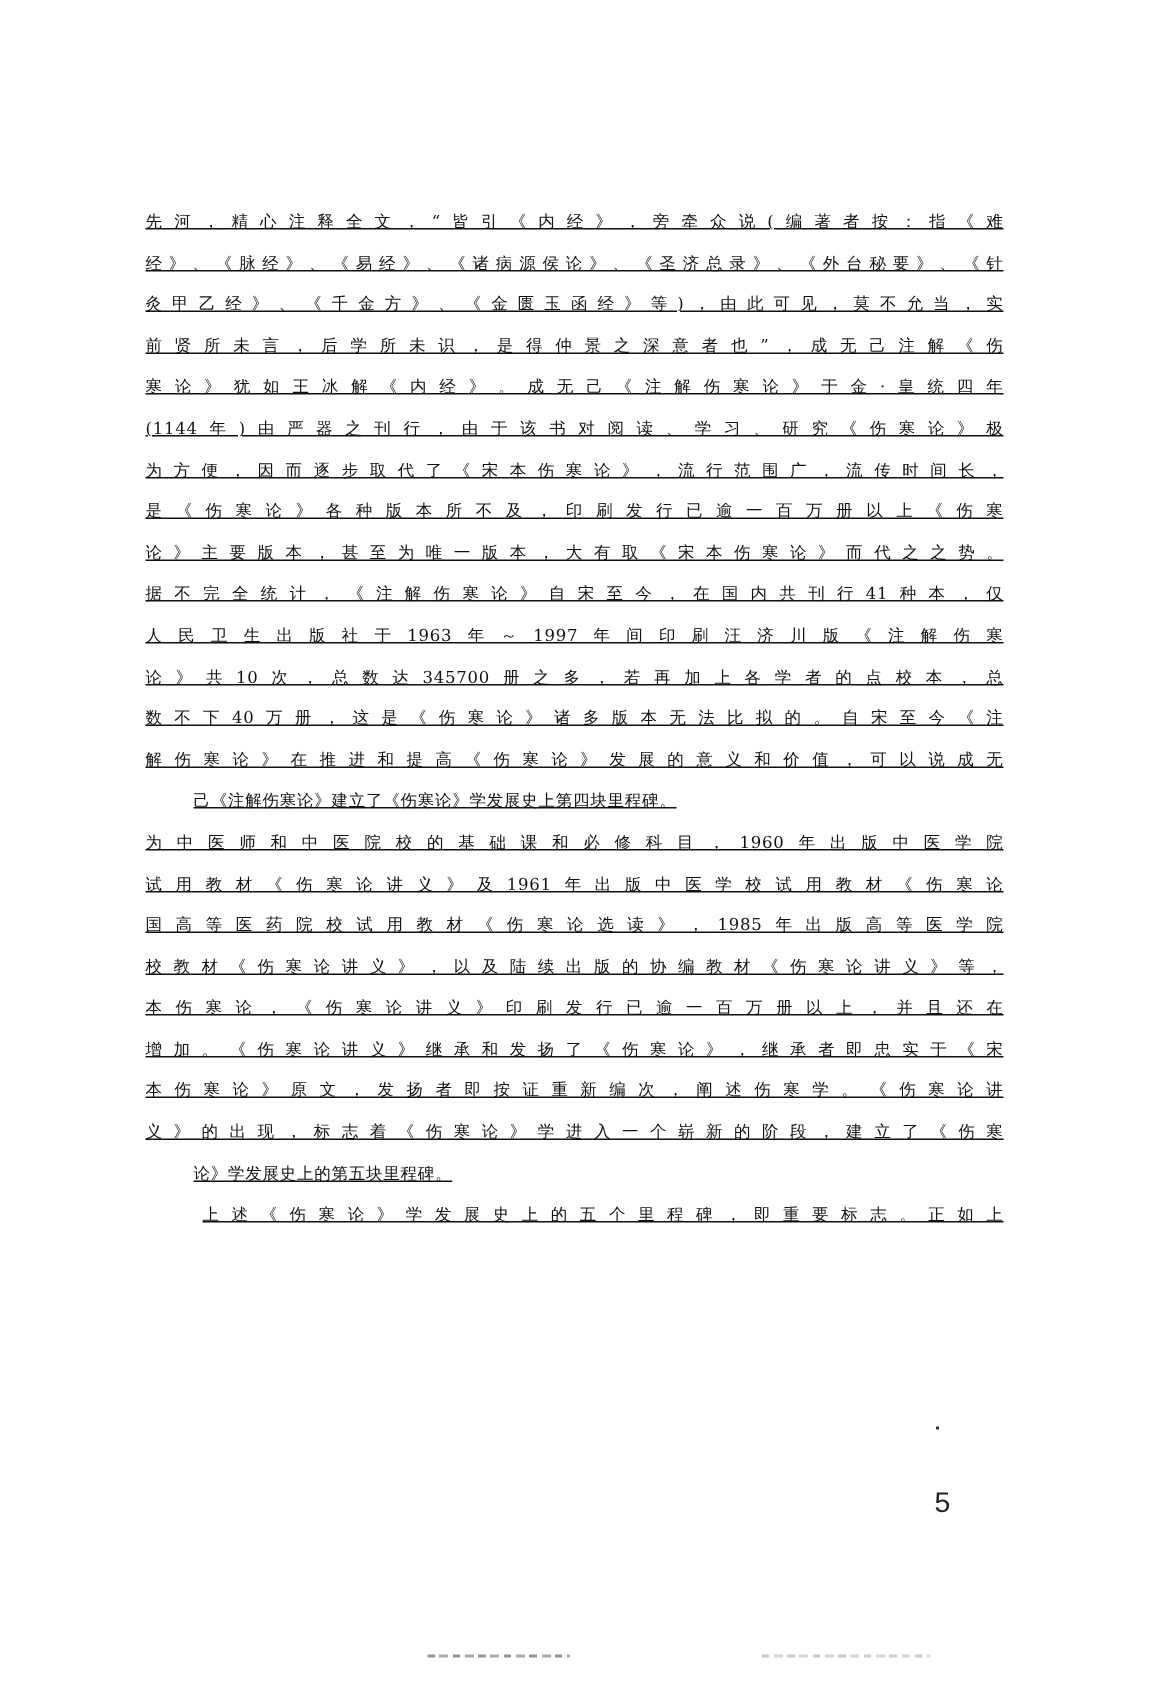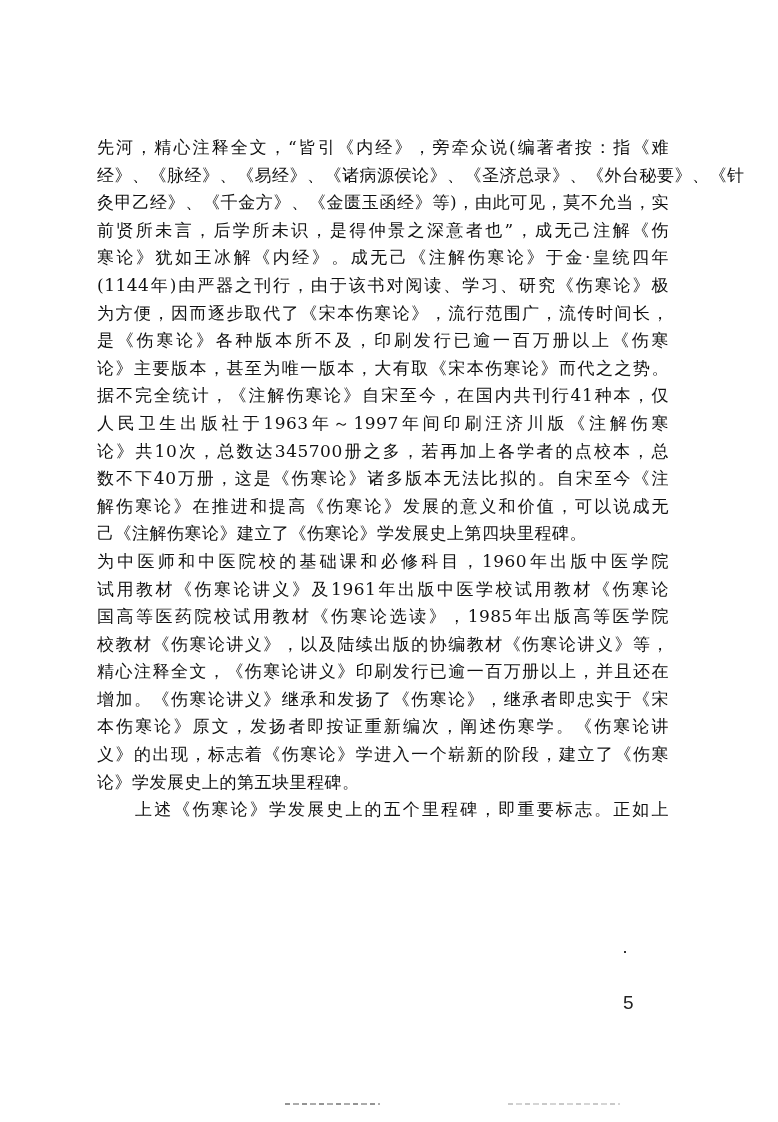--- a/index.html
+++ b/index.html
@@ -24,28 +24,30 @@
     }
     .text-block {
       position: absolute;
       left: 97px;
       top: 134px;
       width: 572px;
     }
     .line {
       height: 27.6px;
       line-height: 27.6px;
-      font-size: 17px;
+      font-size: 11px;
       white-space: nowrap;
       text-align: justify;
       text-align-last: justify;
       letter-spacing: 0.5px;
+      text-decoration: underline;
     }
     .line.last {
       text-align-last: left;
+      margin-left: 32px;
     }
     .line.indent {
       padding-left: 38px;
     }
     .bold {
       font-weight: bold;
     }
     .page-number {
       position: absolute;
       left: 623px;
@@ -87,21 +89,21 @@
     <div class="line">人民卫生出版社于1963年～1997年间印刷汪济川版《注解伤寒</div>
     <div class="line">论》共10次，总数达345700册之多，若再加上各学者的点校本，总</div>
     <div class="line">数不下40万册，这是《伤寒论》诸多版本无法比拟的。自宋至今《注</div>
     <div class="line">解伤寒论》在推进和提高《伤寒论》发展的意义和价值，可以说成无</div>
     <div class="line last">己《注解伤寒论》建立了《伤寒论》学发展史上第四块里程碑。</div>
 
     <div class="line">为中医师和中医院校的基础课和必修科目，1960年出版中医学院</div>
     <div class="line">试用教材《伤寒论讲义》及1961年出版中医学校试用教材《伤寒论</div>
     <div class="line">国高等医药院校试用教材《伤寒论选读》，1985年出版高等医学院</div>
     <div class="line">校教材《伤寒论讲义》，以及陆续出版的协编教材《伤寒论讲义》等，</div>
-    <div class="line">精心注释全文，《伤寒论讲义》印刷发行已逾一百万册以上，并且还在</div>
+    <div class="line">本伤寒论，《伤寒论讲义》印刷发行已逾一百万册以上，并且还在</div>
     <div class="line">增加。《伤寒论讲义》继承和发扬了《伤寒论》，继承者即忠实于《宋</div>
     <div class="line">本伤寒论》原文，发扬者即按证重新编次，阐述伤寒学。《伤寒论讲</div>
     <div class="line">义》的出现，标志着《伤寒论》学进入一个崭新的阶段，建立了《伤寒</div>
     <div class="line last">论》学发展史上的第五块里程碑。</div>
 
     <div class="line indent">上述《伤寒论》学发展史上的五个里程碑，即重要标志。正如上</div>
   </div>
 
   <div class="page-number">5</div>
 

